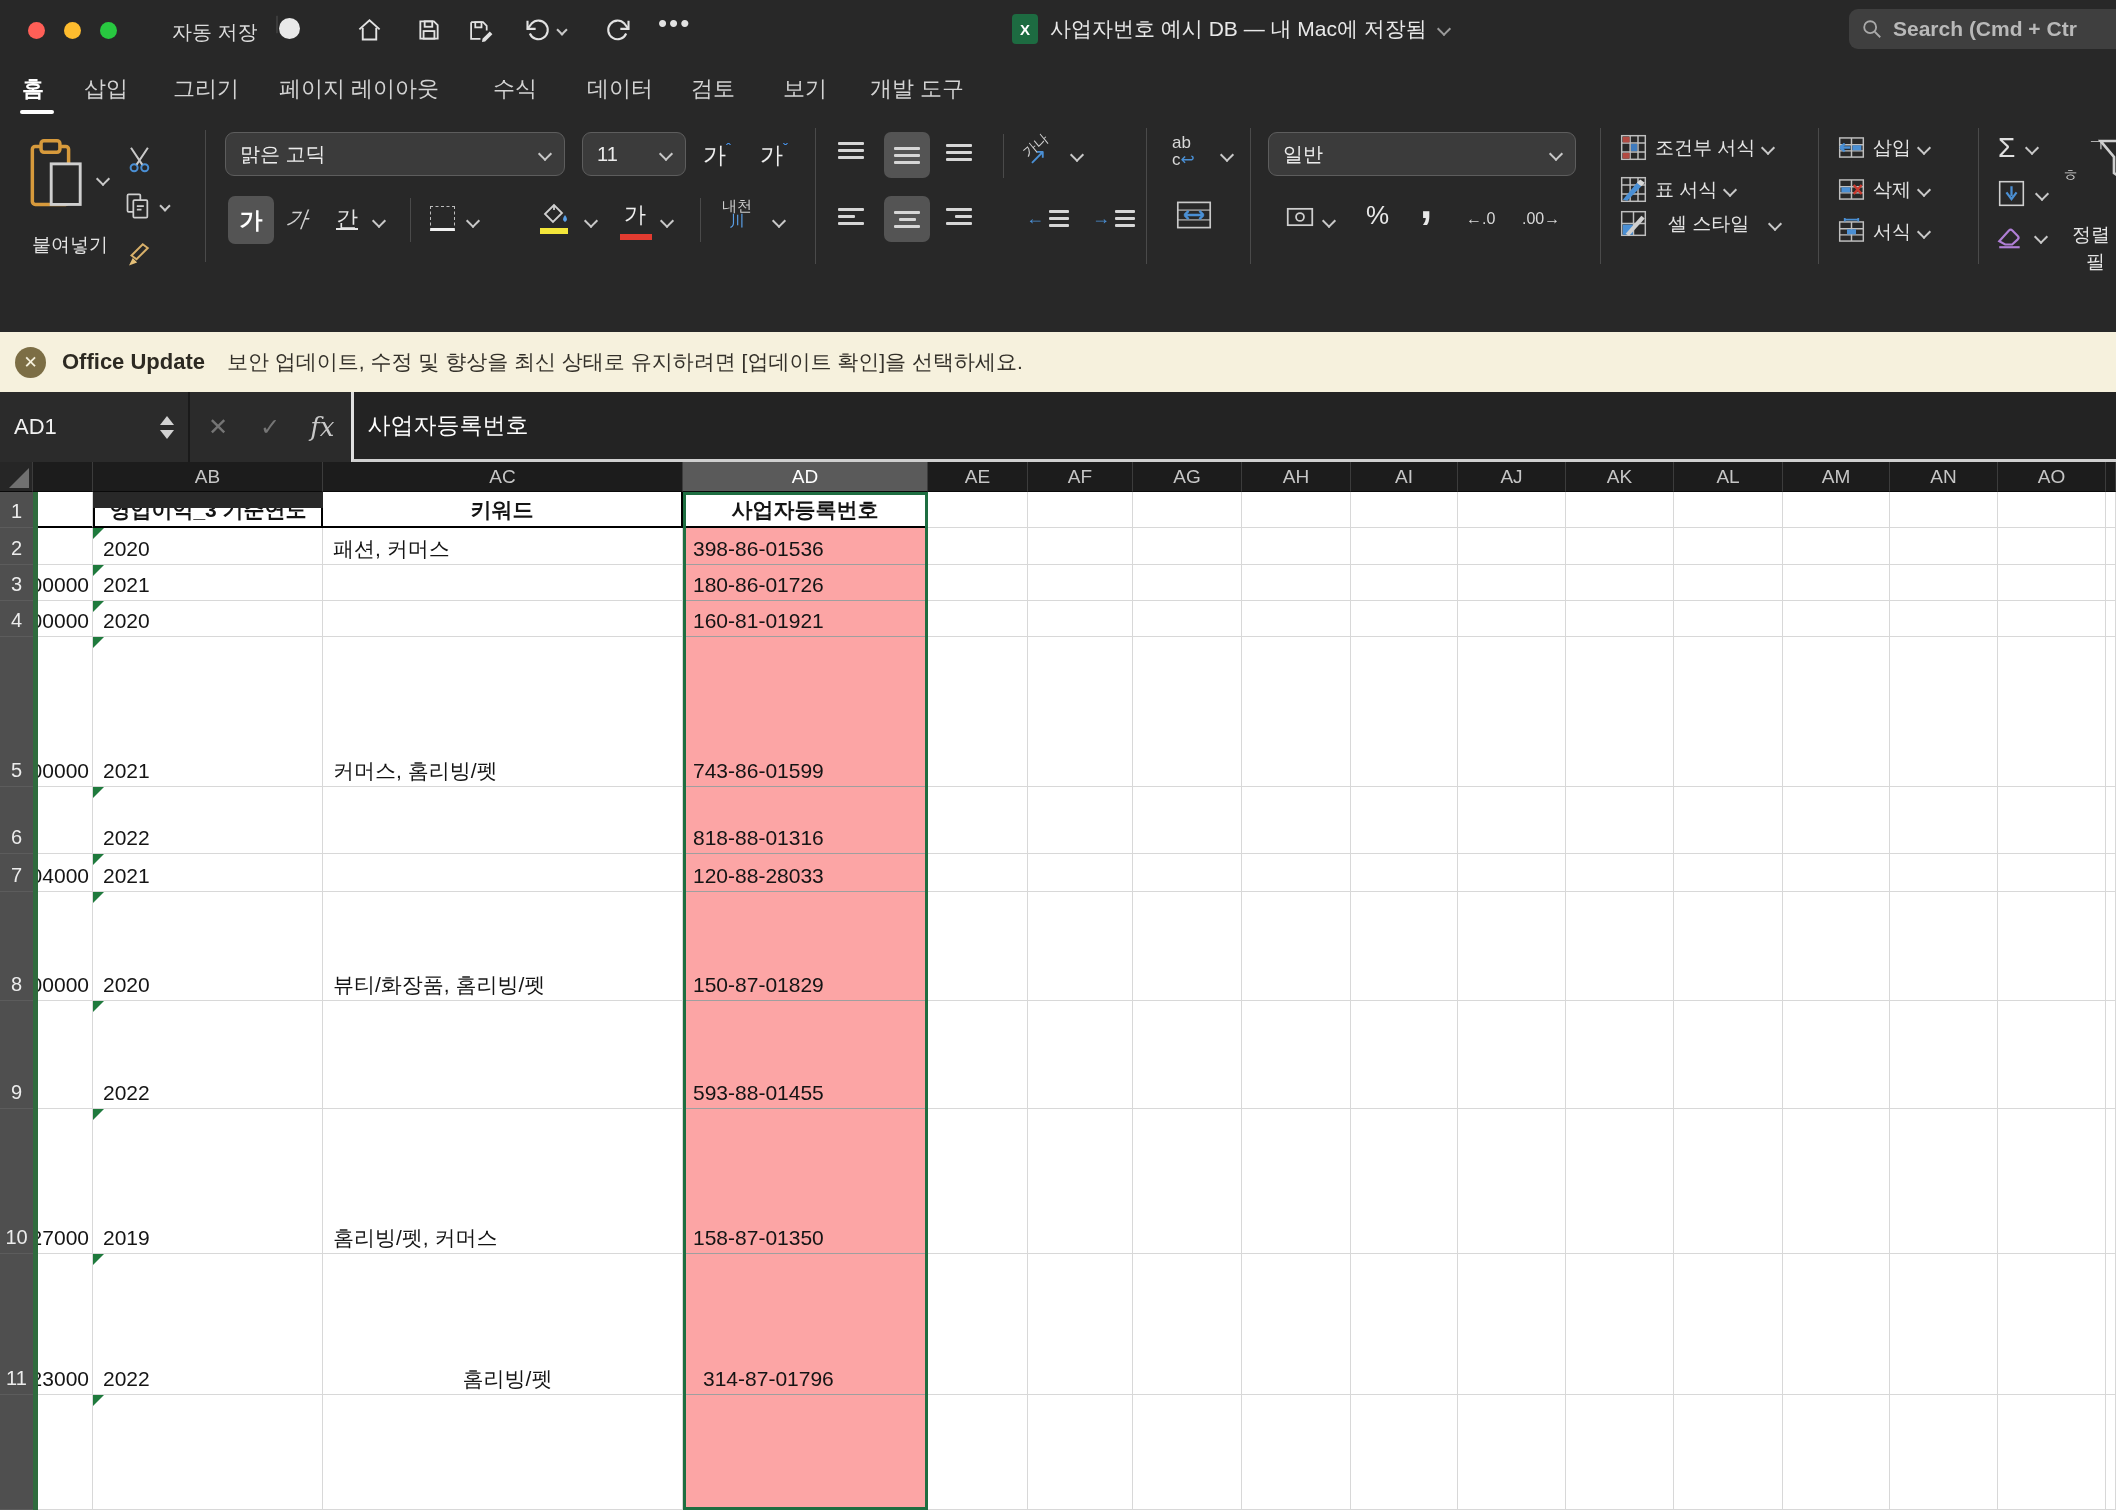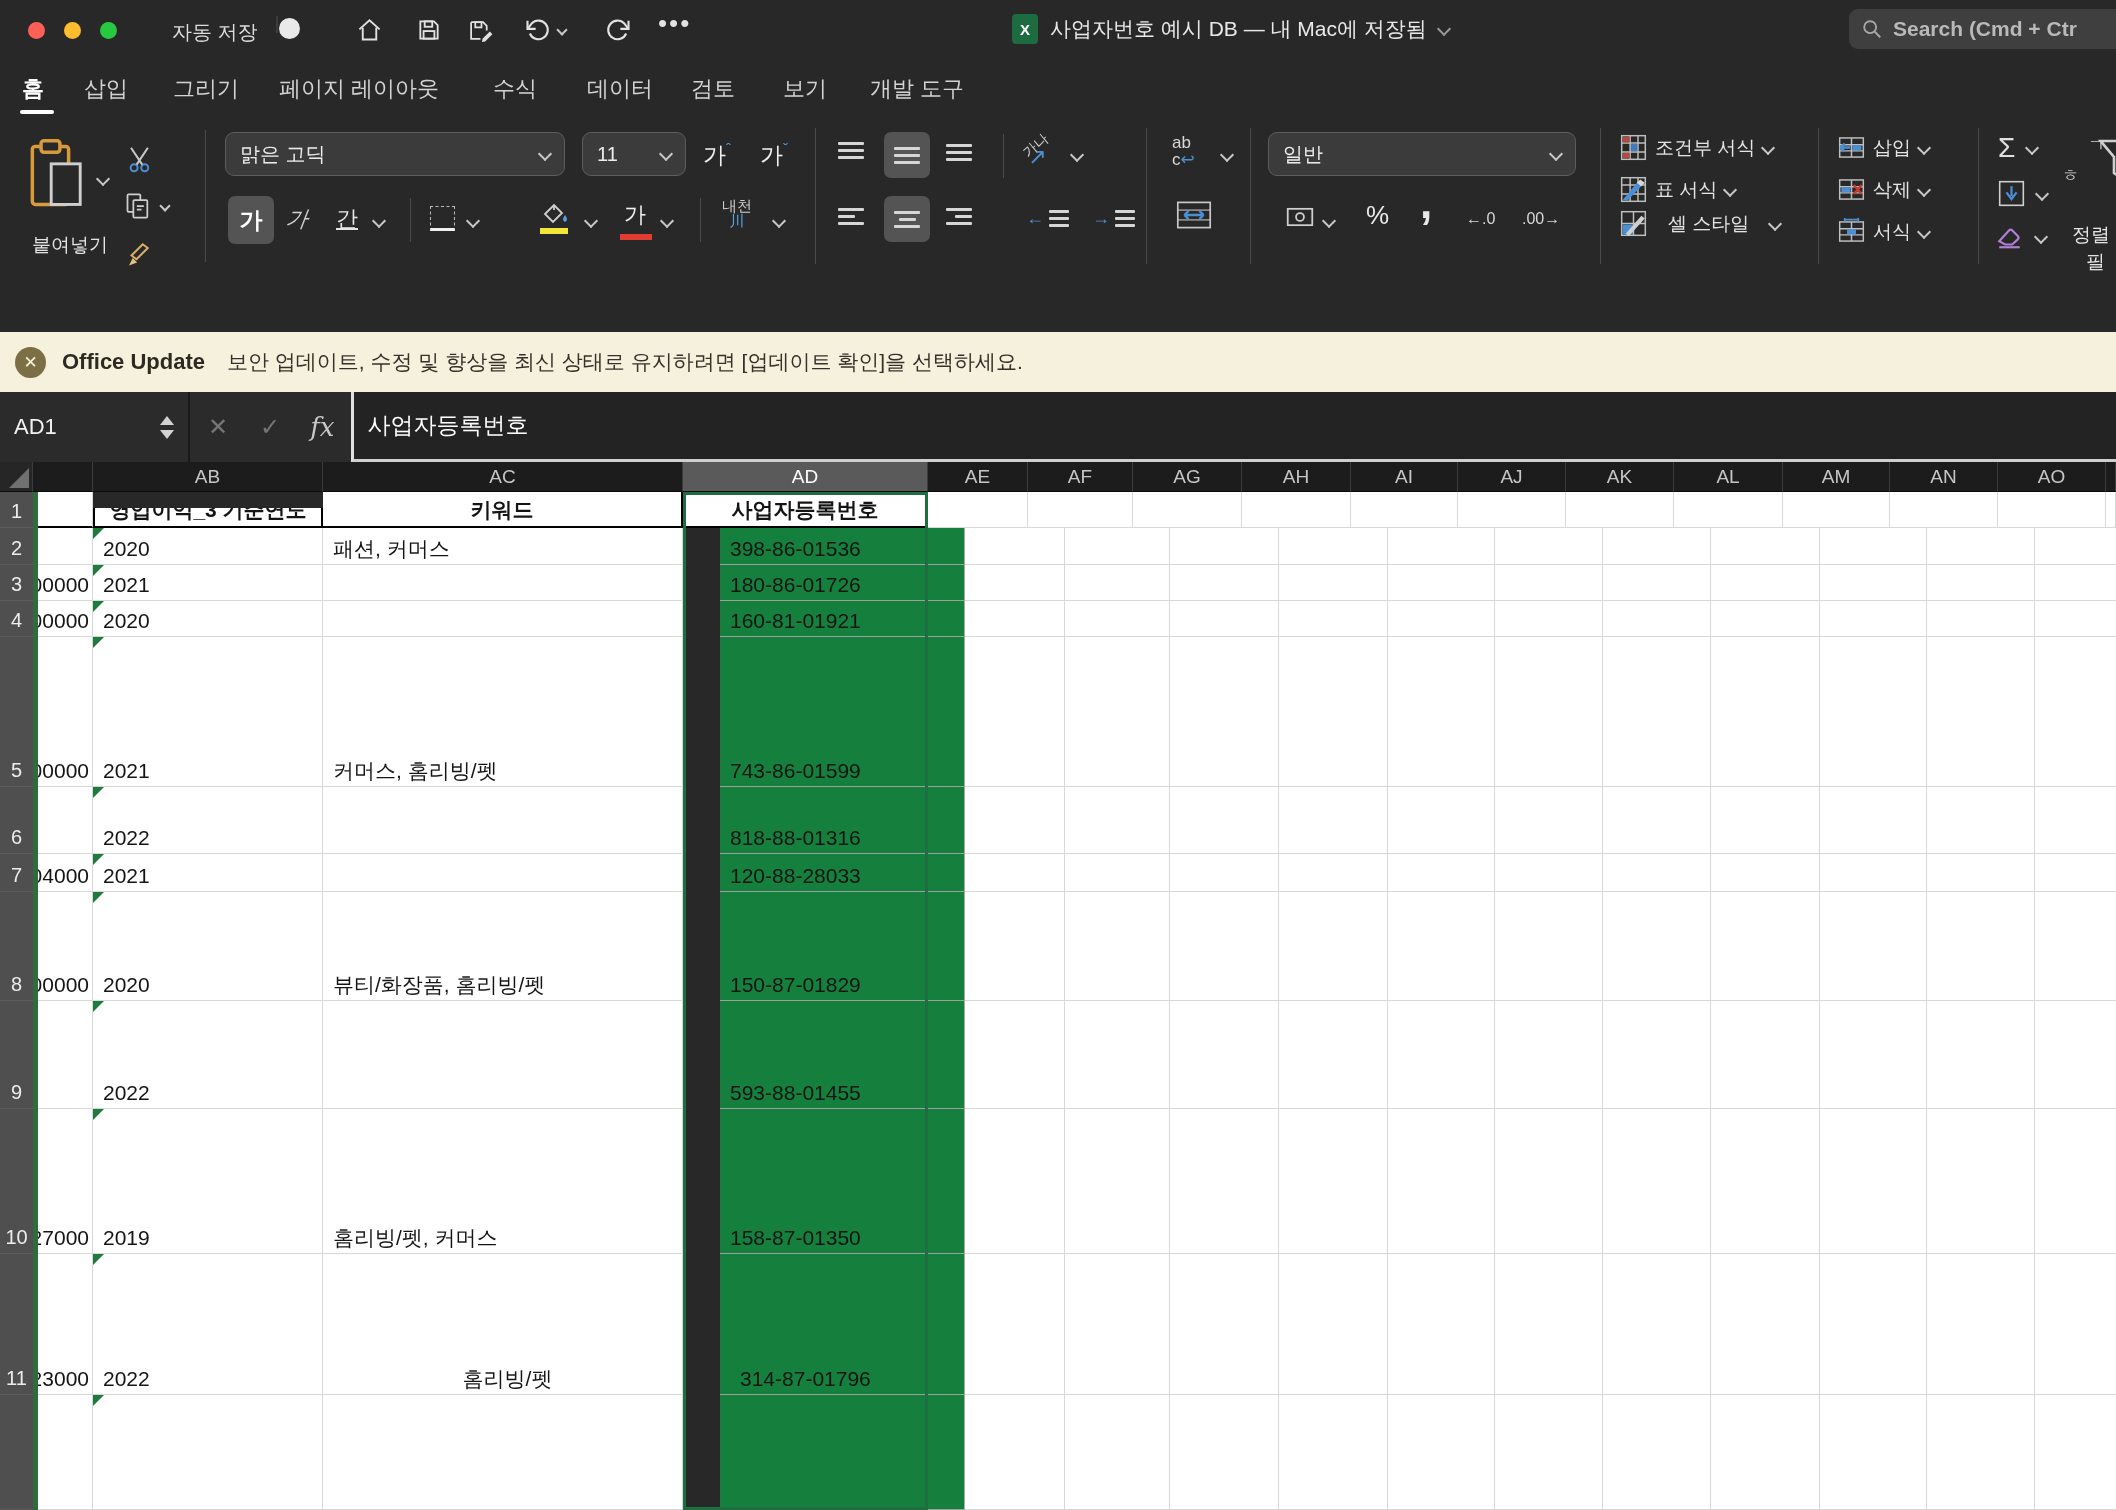--- a/index.html
+++ b/index.html
@@ -33,21 +33,21 @@
   .colhead{box-sizing:border-box;background:#1c1c1c;color:#c6c6c6;font-size:19px;display:flex;align-items:center;justify-content:center;
            border-right:1px solid #3c3c3c;height:100%;}
   .colhead.sel{background:#5a5a5a;color:#ffffff;}
   .rowf{display:flex;}
   .cell{box-sizing:border-box;border-right:1px solid #d8d8d8;border-bottom:1px solid #d8d8d8;display:flex;align-items:flex-end;
         overflow:hidden;position:relative;background:#fff;color:#141414;font-size:21px;line-height:1.1;padding-bottom:4px;}
   .cell span{white-space:nowrap;}
   .cell.num{justify-content:flex-end;padding-right:3px;}
   .cell.pl{padding-left:10px;}
   .cell.hdr1{font-weight:bold;justify-content:center;padding-bottom:5px;padding-left:0;}
-  .cell.adsel{background:#15803d;border-right-color:#ababab;border-bottom-color:#9f9f9f;margin-left:37px;}
+  .cell.adsel{background:#fca5a5;border-right-color:#ababab;border-bottom-color:#9f9f9f;}
   .gutter{box-sizing:border-box;background:#4f4f4f;color:#ececec;display:flex;align-items:flex-end;justify-content:center;
           font-size:20px;padding-bottom:4px;border-bottom:1px solid #5c5c5c;flex:0 0 auto;}
   .sliver{background:#2f6b3d;flex:0 0 auto;}
   .flag{position:absolute;top:0;left:0;width:0;height:0;border-top:11px solid #1f7a3d;border-right:11px solid transparent;}
   #adoutline{position:absolute;left:683px;top:492px;width:245px;height:1018px;border:3px solid #1e6e41;box-sizing:border-box;
              pointer-events:none;z-index:6;}
   .corner-tri{position:absolute;right:3px;bottom:3px;width:0;height:0;border-bottom:20px solid #707070;border-left:20px solid transparent;}
 </style>
 </head>
 <body>

